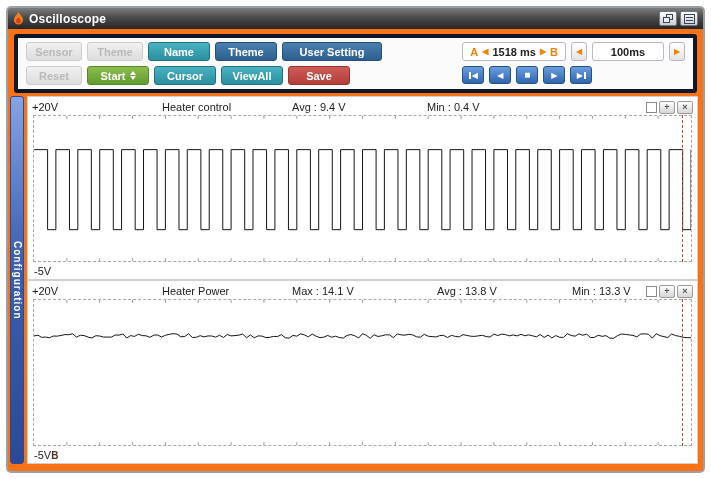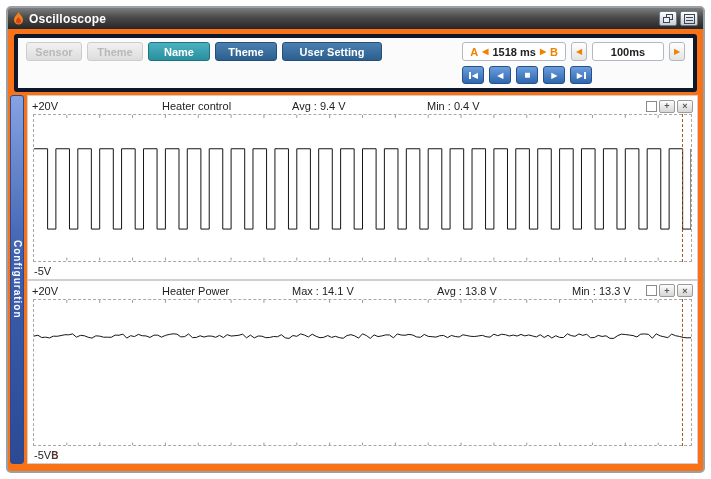--- a/index.html
+++ b/index.html
@@ -139,20 +139,33 @@
     </div>
 
     <div class="toolbar">
       <div class="tcol">
         <div class="trow">
           <button class="btn disabled w56">Sensor</button>
           <button class="btn disabled w56">Theme</button>
           <button class="btn teal">Name</button>
           <button class="btn blue">Theme</button>
           <button class="btn blue w84">User Setting</button>
+        </div>
+        <div class="trow">
+          <button class="btn disabled w56">Reset</button>
+          <button class="btn green">
+            <span>Start</span>
+            <span class="spin">
+              <span class="tri-up"></span>
+                <span class="tri-down"></span>
+            </span>
+          </button>
+          <button class="btn teal">Cursor</button>
+          <button class="btn teal">ViewAll</button>
+          <button class="btn red">Save</button>
         </div>
       </div>
 
       <div class="tcol">
         <div class="trow">
           <div class="rangebox">
             <span class="orange">A</span>
             <span class="tri-glyph">◀</span>
             <span>1518 ms</span>
             <span class="tri-glyph">▶</span>

